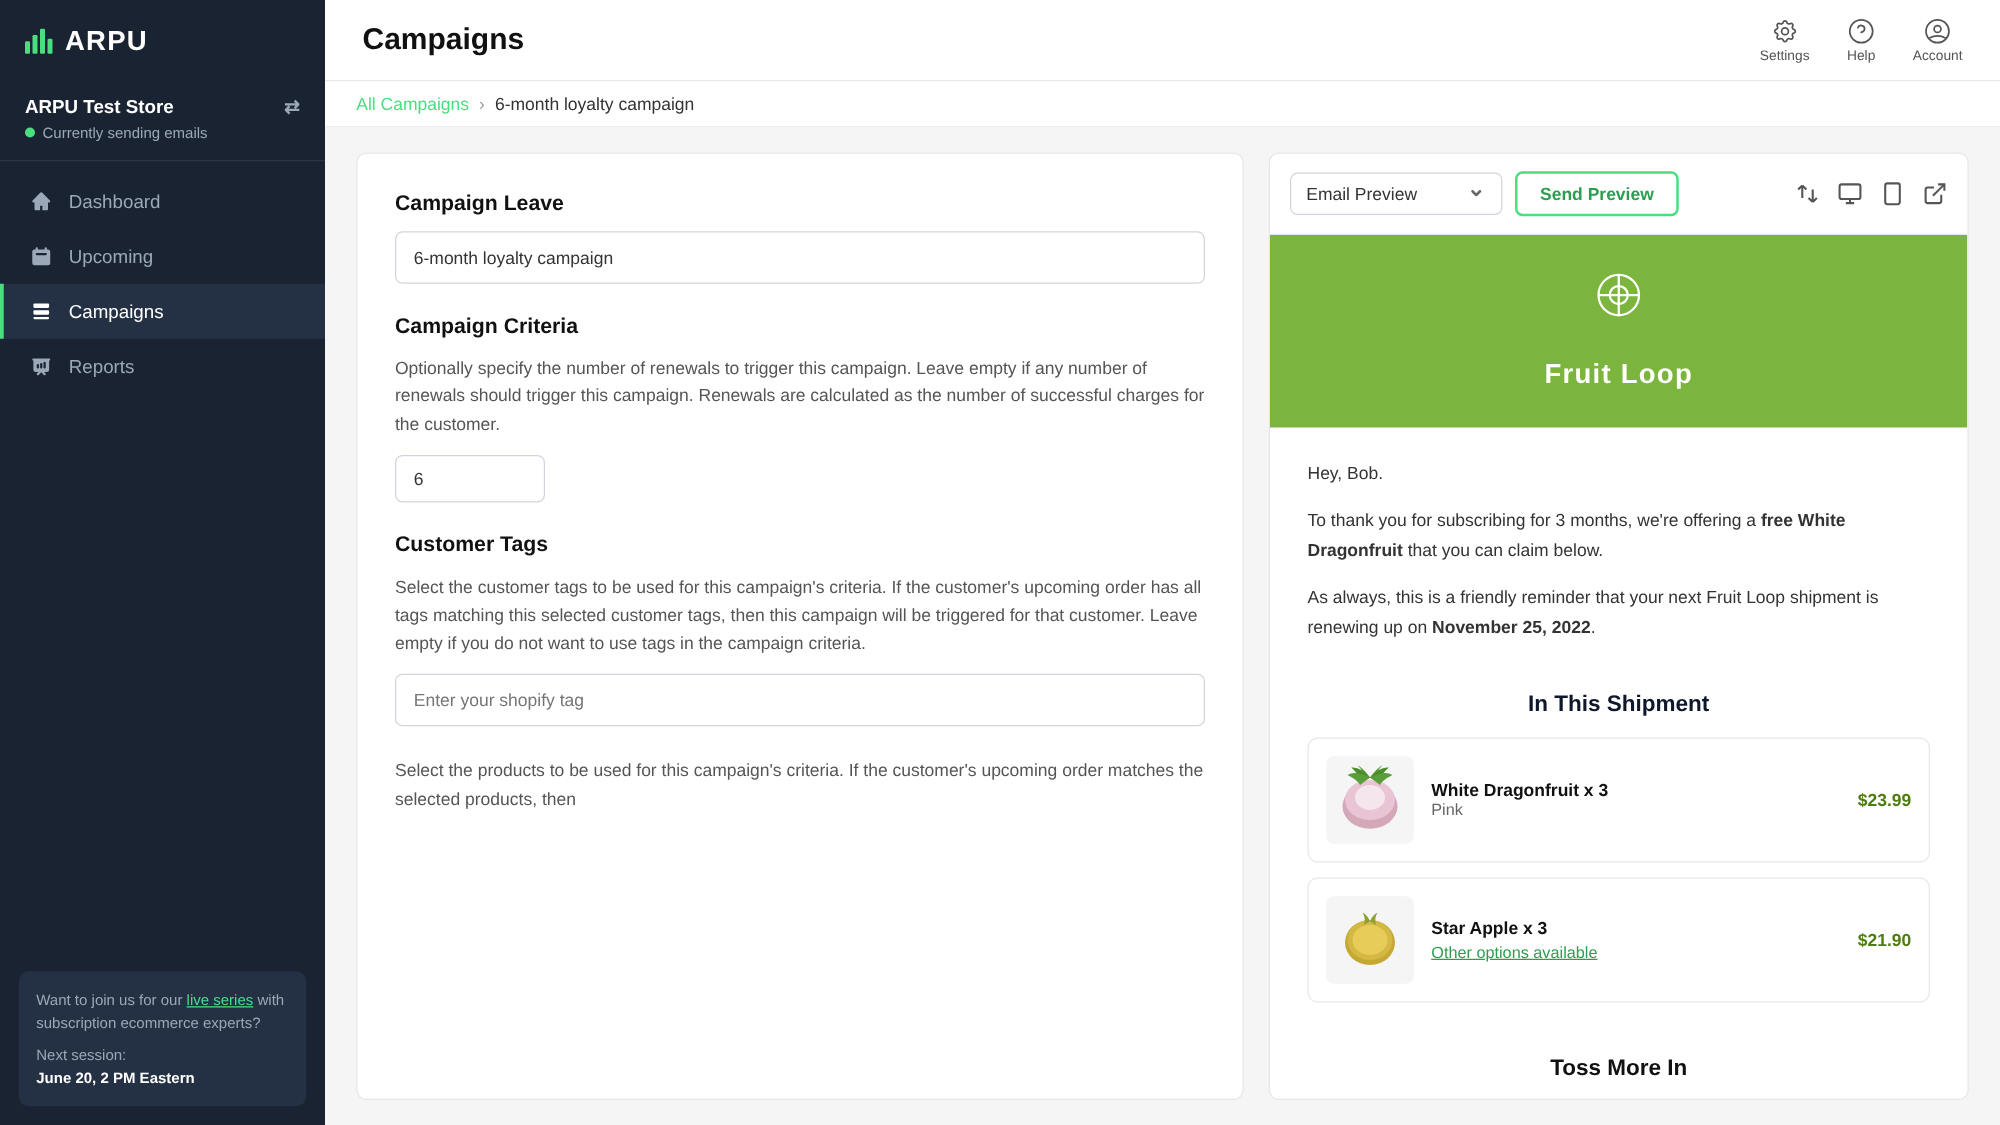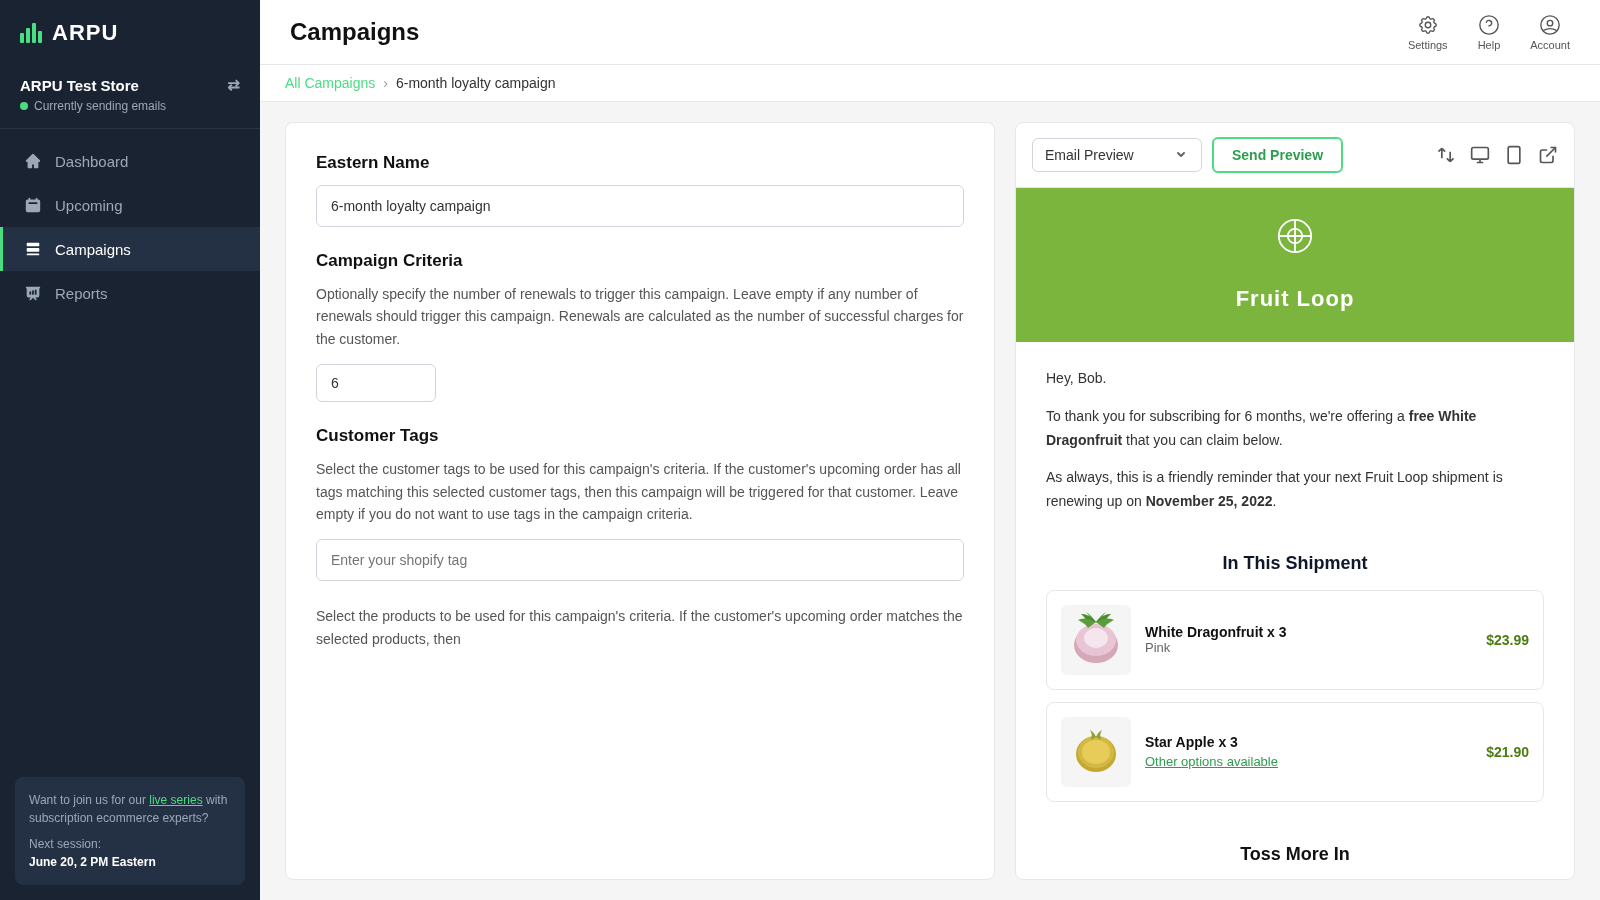--- a/index.html
+++ b/index.html
@@ -487,21 +487,21 @@
 
   <div class="breadcrumb-bar">
     <span class="breadcrumb-link">All Campaigns</span>
     <span class="breadcrumb-sep">›</span>
     <span class="breadcrumb-current">6-month loyalty campaign</span>
   </div>
 
   <div class="content-area">
 
     <div class="left-panel">
-      <div class="section-title">Eastern Name</div>
+      <div class="section-title">Campaign Leave</div>
       <input class="form-input" type="text" value="6-month loyalty campaign" style="">
 
       <div class="section-title">Campaign Criteria</div>
       <p class="section-desc">Optionally specify the number of renewals to trigger this campaign. Leave empty if any number of renewals should trigger this campaign. Renewals are calculated as the number of successful charges for the customer.</p>
       <input class="criteria-input" type="text" value="6" style="">
 
       <div class="section-title">Customer Tags</div>
       <p class="section-desc">Select the customer tags to be used for this campaign's criteria. If the customer's upcoming order has all tags matching this selected customer tags, then this campaign will be triggered for that customer. Leave empty if you do not want to use tags in the campaign criteria.</p>
       <input class="form-input" type="text" placeholder="Enter your shopify tag" style="">
 
@@ -548,21 +548,21 @@
               <line x1="20" y1="2" x2="20" y2="38" stroke="white" stroke-width="2"></line>
               <line x1="2" y1="20" x2="38" y2="20" stroke="white" stroke-width="2"></line>
             </svg>
           </div>
           <div class="email-logo-text">Fruit Loop</div>
         </div>
 
         <div class="email-body">
           <p>Hey, Bob.</p>
           <p>
-            <span>To thank you for subscribing for 6 months, we're offering a </span><strong>free White Dragonfruit</strong><span> that you can claim below.</span>
+            <span>To thank you for subscribing for 3 months, we're offering a </span><strong>free White Dragonfruit</strong><span> that you can claim below.</span>
           </p>
           <p>
             <span>As always, this is a friendly reminder that your next Fruit Loop shipment is renewing up on </span><strong>November 25, 2022</strong><span>.</span>
           </p>
         </div>
 
         <div class="shipment-section">
           <div class="shipment-title">In This Shipment</div>
 
           <div class="product-card">

